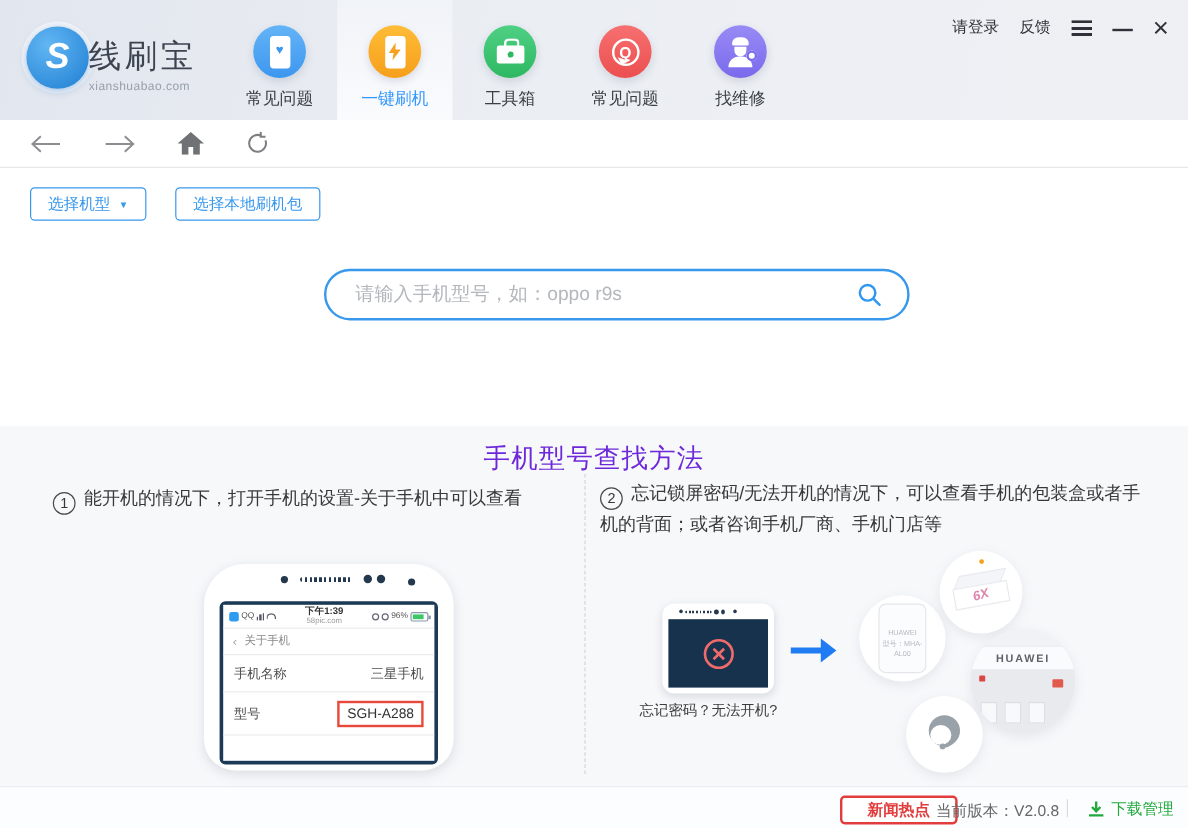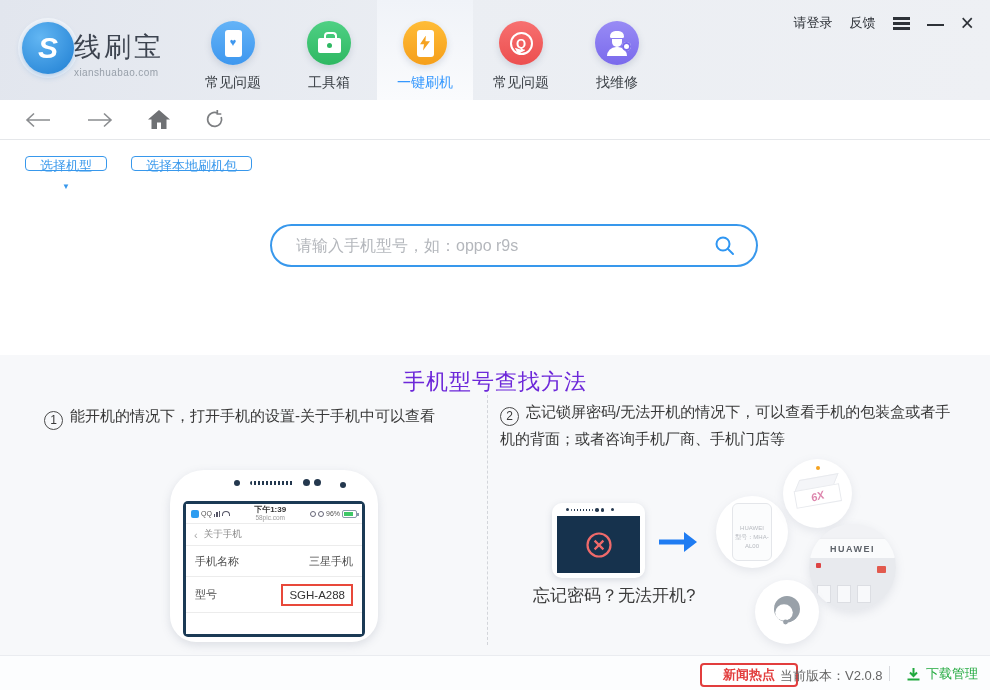--- a/index.html
+++ b/index.html
@@ -66,23 +66,23 @@
   .minim { width:17px; height:2.5px; background:#2e3238; margin-top:4px; cursor:pointer; }
   .close-x { font-size:23px; color:#2e3238; line-height:20px; cursor:pointer; font-weight:300; }
 
   
   .toolbar { position:absolute; top:100px; left:0; width:990px; height:40px; background:#fff;
     border-bottom:1px solid #e5e7ea; display:flex; align-items:center; padding-left:24px; gap:34px; }
   .tb-btn { cursor:pointer; display:flex; align-items:center; }
 
   
   .btn-row { position:absolute; top:156px; left:25px; display:flex; gap:24px; }
-  .outline-btn { height:15px; border:1px solid #3898ec; color:#3898ec; background:#fff;
+  .outline-btn { height:28px; border:1px solid #3898ec; color:#3898ec; background:#fff;
     border-radius:4px; font-size:13px; display:flex; align-items:center; padding:0 14px; gap:7px;
-    cursor:pointer;flex-direction:column; }
+    cursor:pointer; }
   .caret { font-size:8px; }
 
   
   .search { position:absolute; top:224px; left:270px; width:488px; height:43px;
     border:2px solid #3898ec; border-radius:23px; background:#fff; display:flex; align-items:center; }
   .search input { border:none; outline:none; flex:1; background:transparent; font-size:16px;
     color:#ec4899; padding-left:24px; font-family:"Liberation Sans",sans-serif; }
   .search input::placeholder { color:#b4b7bc; }
   .search-icon { margin-right:20px; display:flex; cursor:pointer; }
 
@@ -131,21 +131,21 @@
 
   
   .lock-phone { position:absolute; left:552px; top:148px; width:93px; height:75px; background:#fff;
     border-radius:10px; box-shadow:0 2px 7px rgba(110,120,140,.22); }
   .lp-dots { position:absolute; top:5px; left:14px; display:flex; align-items:center; gap:2px; }
   .lp-dots i { display:block; background:#26394f; border-radius:50%; }
   .lp-bar { width:22px; height:2.5px; border-radius:2px;
     background:repeating-linear-gradient(90deg,#26394f 0 1.5px,transparent 1.5px 3px); }
   .lock-screen { position:absolute; left:5px; right:5px; top:13px; bottom:5px; background:#16324d;
     display:flex; align-items:center; justify-content:center; }
-  .lock-caption { position:absolute; left:533px; top:229px; width:180px; font-size:17px;
+  .lock-caption { position:absolute; left:533px; top:229px; width:180px; font-size:12px;
     color:#3c3c3c; }
   .blue-arrow { position:absolute; left:657px; top:173px; }
 
   .pic-circle { position:absolute; border-radius:50%; background:#fff;
     box-shadow:0 3px 10px rgba(120,130,150,.15); overflow:hidden; }
   .circ-back { left:716px; top:141px; width:72px; height:72px; }
   .back-card { width:40px; height:58px; border:1px solid #e4e6ea; border-radius:6px; margin:7px auto 0;
     padding-top:20px; text-align:center; color:#b7bac0; font-size:6px; line-height:1.5;
     background:#fbfcfd; }
   .circ-box { left:783px; top:104px; width:69px; height:69px; }
@@ -198,33 +198,33 @@
 
   <div class="nav">
     <div class="nav-item">
       <div class="nav-icon ic-blue">
         <div class="mphone">
             <span class="heart">♥</span>
           </div>
       </div>
       <div class="nav-label">常见问题</div>
     </div>
-    <div class="nav-item">
-      <div class="nav-icon ic-green">
-        <div class="case"></div>
-      </div>
-      <div class="nav-label">工具箱</div>
-    </div>
     <div class="nav-item active">
       <div class="nav-icon ic-orange">
         <div class="mphone">
             <div class="bolt"></div>
           </div>
       </div>
       <div class="nav-label">一键刷机</div>
+    </div>
+    <div class="nav-item">
+      <div class="nav-icon ic-green">
+        <div class="case"></div>
+      </div>
+      <div class="nav-label">工具箱</div>
     </div>
     <div class="nav-item">
       <div class="nav-icon ic-red">
         <div class="qring">Q</div>
       </div>
       <div class="nav-label">常见问题</div>
     </div>
     <div class="nav-item">
       <div class="nav-icon ic-purple">
         <div class="tech">

